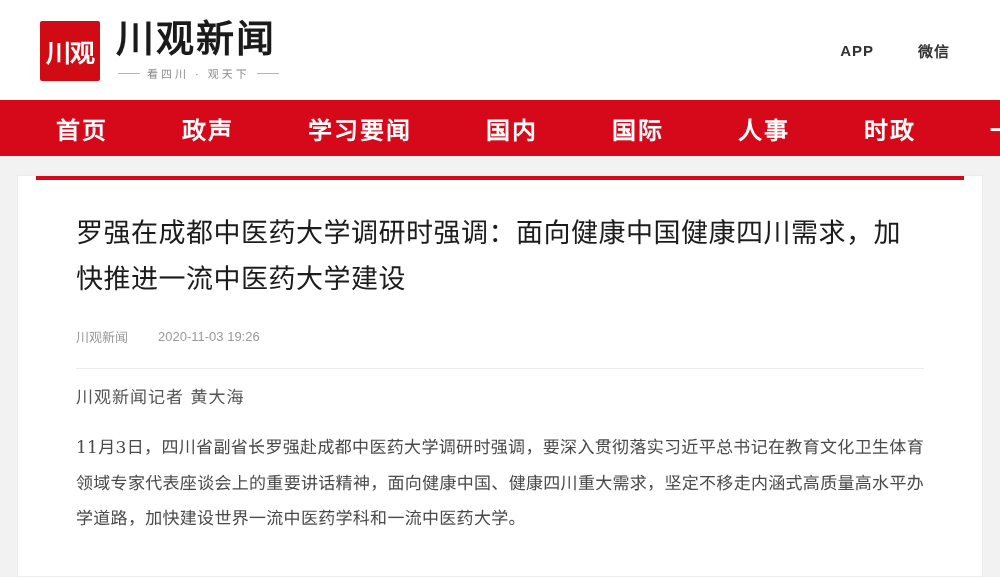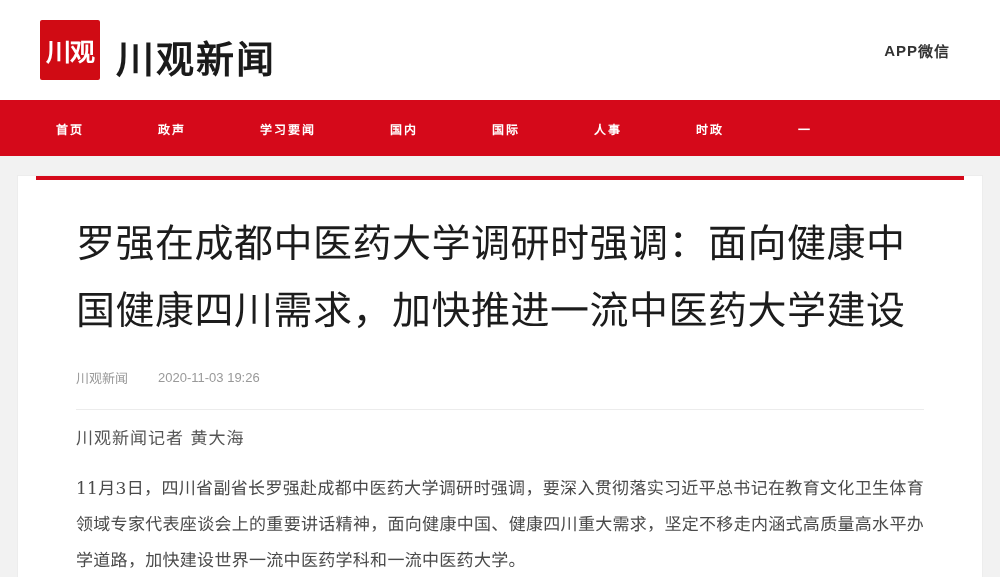--- a/index.html
+++ b/index.html
@@ -78,20 +78,21 @@
     font-size: 11px;
     color: #8c8c8c;
     letter-spacing: 3px;
     padding: 0 7px;
     white-space: nowrap;
   }
   .header-right {
     margin-left: auto;
     display: flex;
     align-items: center;
+    gap: 44px;
     padding-right: 10px;
   }
   .header-link {
     font-size: 15px;
     color: #333333;
     font-weight: bold;
     letter-spacing: 1px;
     cursor: pointer;
   }
 
@@ -105,21 +106,21 @@
   }
   .nav-inner {
     display: flex;
     align-items: center;
     width: 100%;
     padding-left: 56px;
     box-sizing: border-box;
   }
   .nav-item {
     color: #ffffff;
-    font-size: 12px;
+    font-size: 24px;
     font-weight: bold;
     letter-spacing: 2px;
     white-space: nowrap;
     cursor: pointer;
     margin-right: 74px;
   }
   .nav-item:last-child {
     margin-right: 0;
   }
 
@@ -143,21 +144,21 @@
   .card-top-rule {
     position: absolute;
     top: 0;
     left: 18px;
     right: 18px;
     height: 4px;
     background: #d5091a;
   }
   .article-title {
     font-family: "DejaVu Serif", serif;
-    font-size: 39px;
+    font-size: 27px;
     line-height: 1.72;
     color: #1c1c1c;
     font-weight: normal;
     margin: 0;
     padding-top: 34px;
     letter-spacing: 0.5px;
   }
   .article-meta {
     margin-top: 24px;
     display: flex;
@@ -194,20 +195,25 @@
 </head>
 <body>
 
 <div class="page">
 
   <div class="header">
     <div class="logo-block">
       <div class="logo-mark">川观</div>
       <div class="logo-text-wrap">
         <div class="logo-title">川观新闻</div>
+        <div class="logo-sub-row">
+          <span class="logo-sub-line"></span>
+          <span class="logo-sub">看四川 · 观天下</span>
+          <span class="logo-sub-line"></span>
+        </div>
       </div>
     </div>
     <div class="header-right">
       <span class="header-link">APP</span>
       <span class="header-link">微信</span>
     </div>
   </div>
 
   <div class="navbar">
     <div class="nav-inner">

